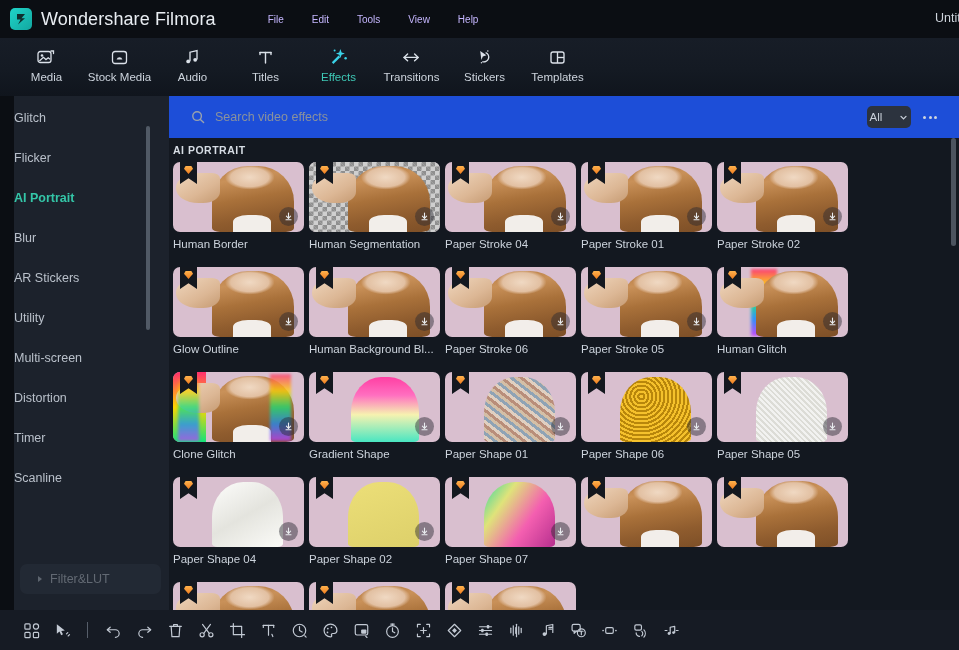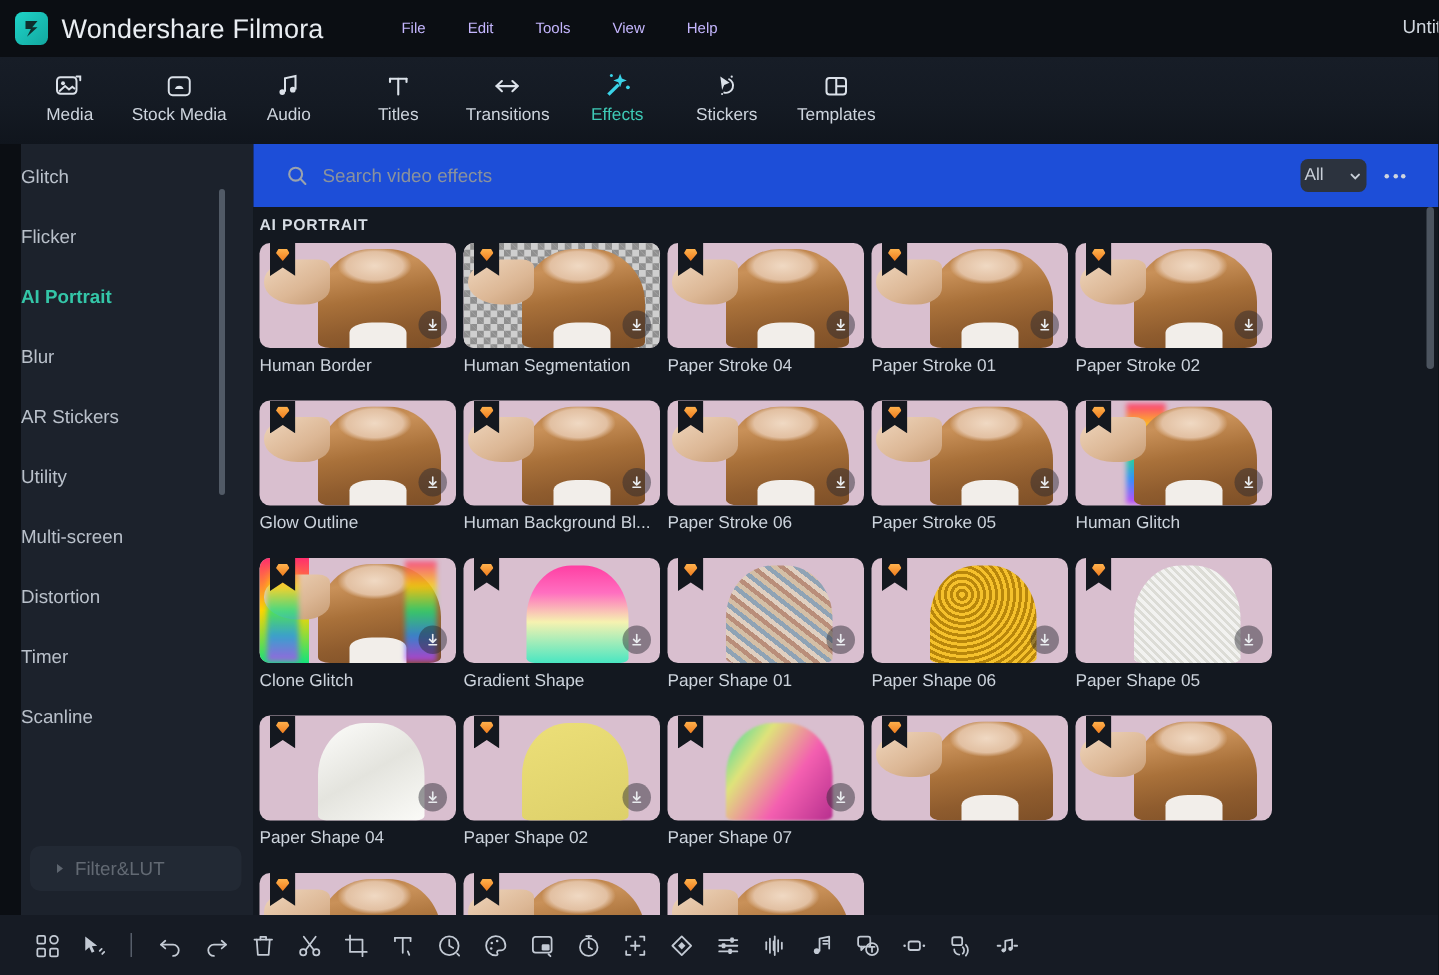--- a/index.html
+++ b/index.html
@@ -286,41 +286,41 @@
         <svg width="19" height="17" viewBox="0 0 19 17" fill="none" stroke="#dbe1e9" stroke-width="1.4" stroke-linecap="round">
           <path d="M4 3.5 H15"></path>
             <path d="M9.5 3.5 V14"></path>
           <path d="M4 3.5 V5.6"></path>
             <path d="M15 3.5 V5.6"></path>
         </svg>
       </span>
       <span class="tab-label">Titles</span>
     </div>
 
-    <div class="tab">
-      <span class="tab-ico">
-        <svg width="21" height="17" viewBox="0 0 21 17" fill="none" stroke="#dbe1e9" stroke-width="1.4" stroke-linecap="round" stroke-linejoin="round">
-          <path d="M3 8.4 H17"></path>
-          <path d="M6.6 5 L3 8.4 L6.6 11.8"></path>
-          <path d="M13.6 5 L17.2 8.4 L13.6 11.8"></path>
-        </svg>
-      </span>
-      <span class="tab-label">Transitions</span>
-    </div>
-
     <div class="tab active">
       <span class="tab-ico">
         <svg width="21" height="19" viewBox="0 0 21 19">
           <path d="M12.4 2.1 L13.6 5.4 L16.9 6.6 L13.6 7.8 L12.4 11.1 L11.2 7.8 L7.9 6.6 L11.2 5.4 Z" fill="#3ad3e8"></path>
           <path d="M10.6 8.6 L12.2 10.2 L5.4 16.9 L3.8 15.3 Z" fill="#3ad3e8"></path>
           <circle cx="17.6" cy="11.2" r="1.25" fill="#3ad3e8"></circle>
           <circle cx="6.6" cy="3.4" r="1" fill="#3ad3e8"></circle>
         </svg>
       </span>
       <span class="tab-label">Effects</span>
+    </div>
+
+    <div class="tab">
+      <span class="tab-ico">
+        <svg width="21" height="17" viewBox="0 0 21 17" fill="none" stroke="#dbe1e9" stroke-width="1.4" stroke-linecap="round" stroke-linejoin="round">
+          <path d="M3 8.4 H17"></path>
+          <path d="M6.6 5 L3 8.4 L6.6 11.8"></path>
+          <path d="M13.6 5 L17.2 8.4 L13.6 11.8"></path>
+        </svg>
+      </span>
+      <span class="tab-label">Transitions</span>
     </div>
 
     <div class="tab">
       <span class="tab-ico">
         <svg width="20" height="18" viewBox="0 0 20 18" fill="none" stroke="#dbe1e9" stroke-width="1.3">
           <path d="M5.2 3 L11.4 7.2 L7.8 8.6 L6.4 12 Z" fill="#dbe1e9" stroke="none"></path>
           <path d="M10.6 4.6 a4.6 4.6 0 1 1 -3.3 9"></path>
           <circle cx="12.8" cy="3.1" r=".75" fill="#dbe1e9" stroke="none"></circle>
           <circle cx="6.4" cy="14.7" r=".7" fill="#dbe1e9" stroke="none"></circle>
         </svg>

